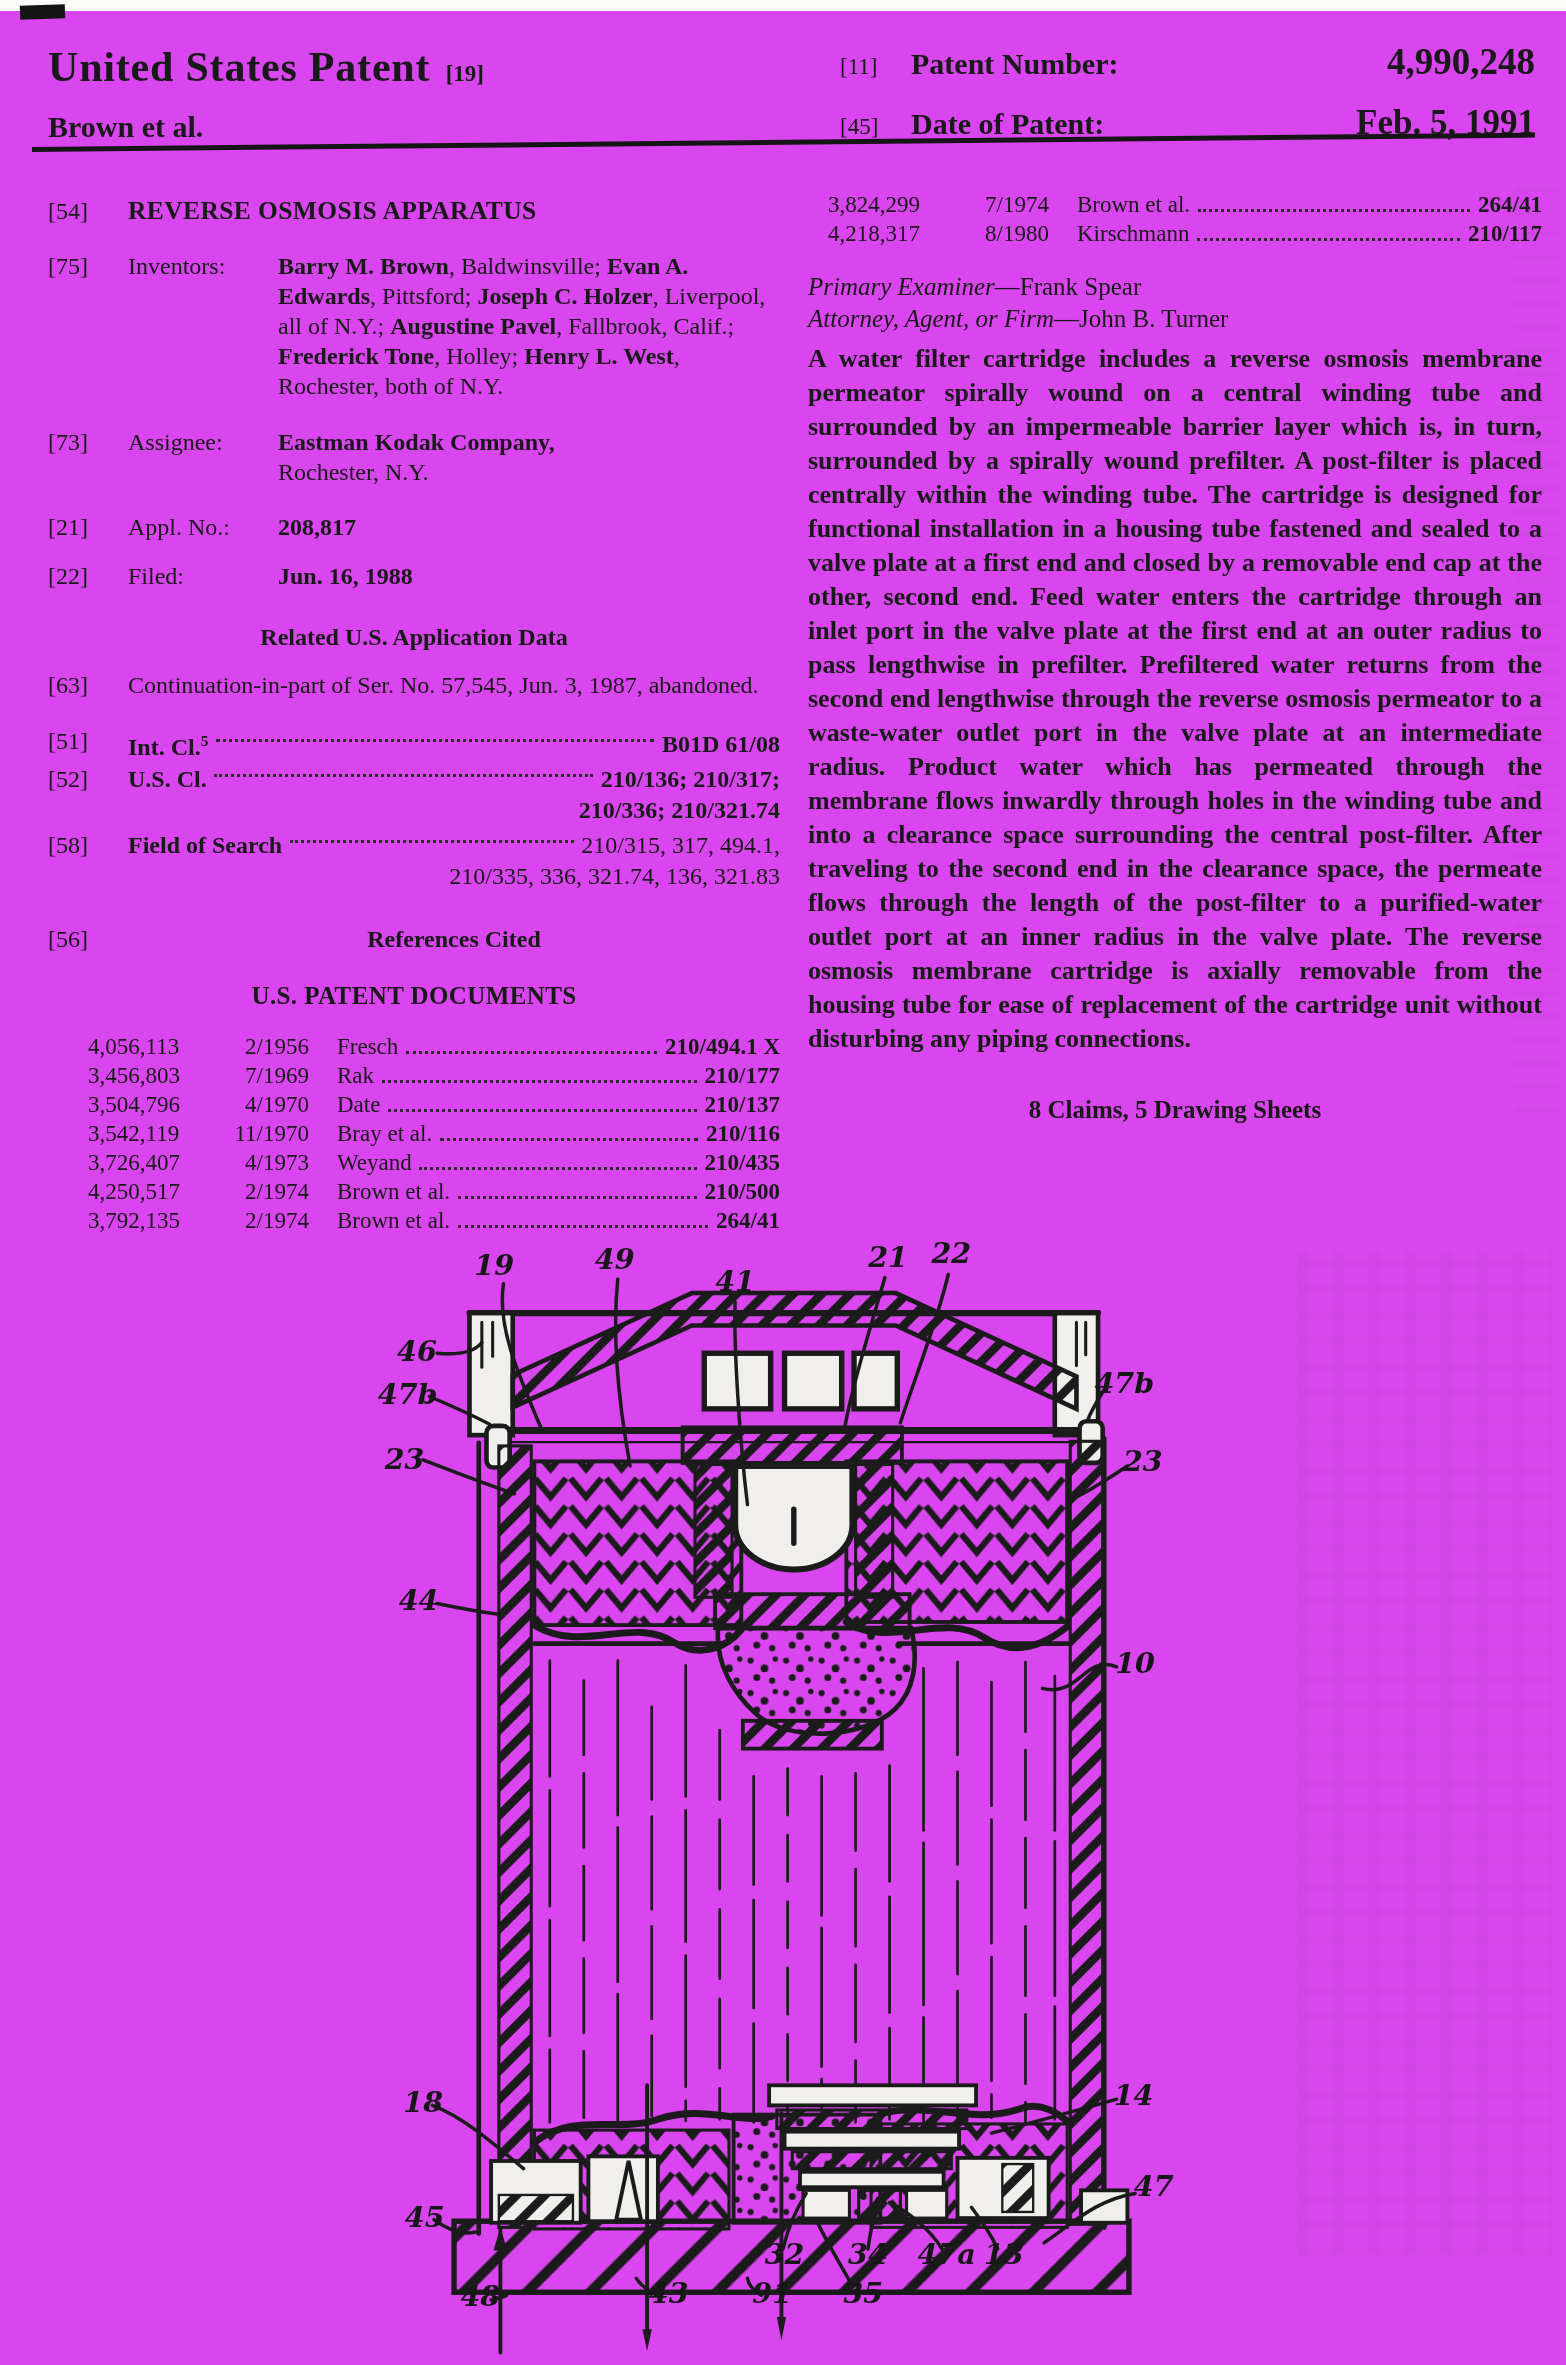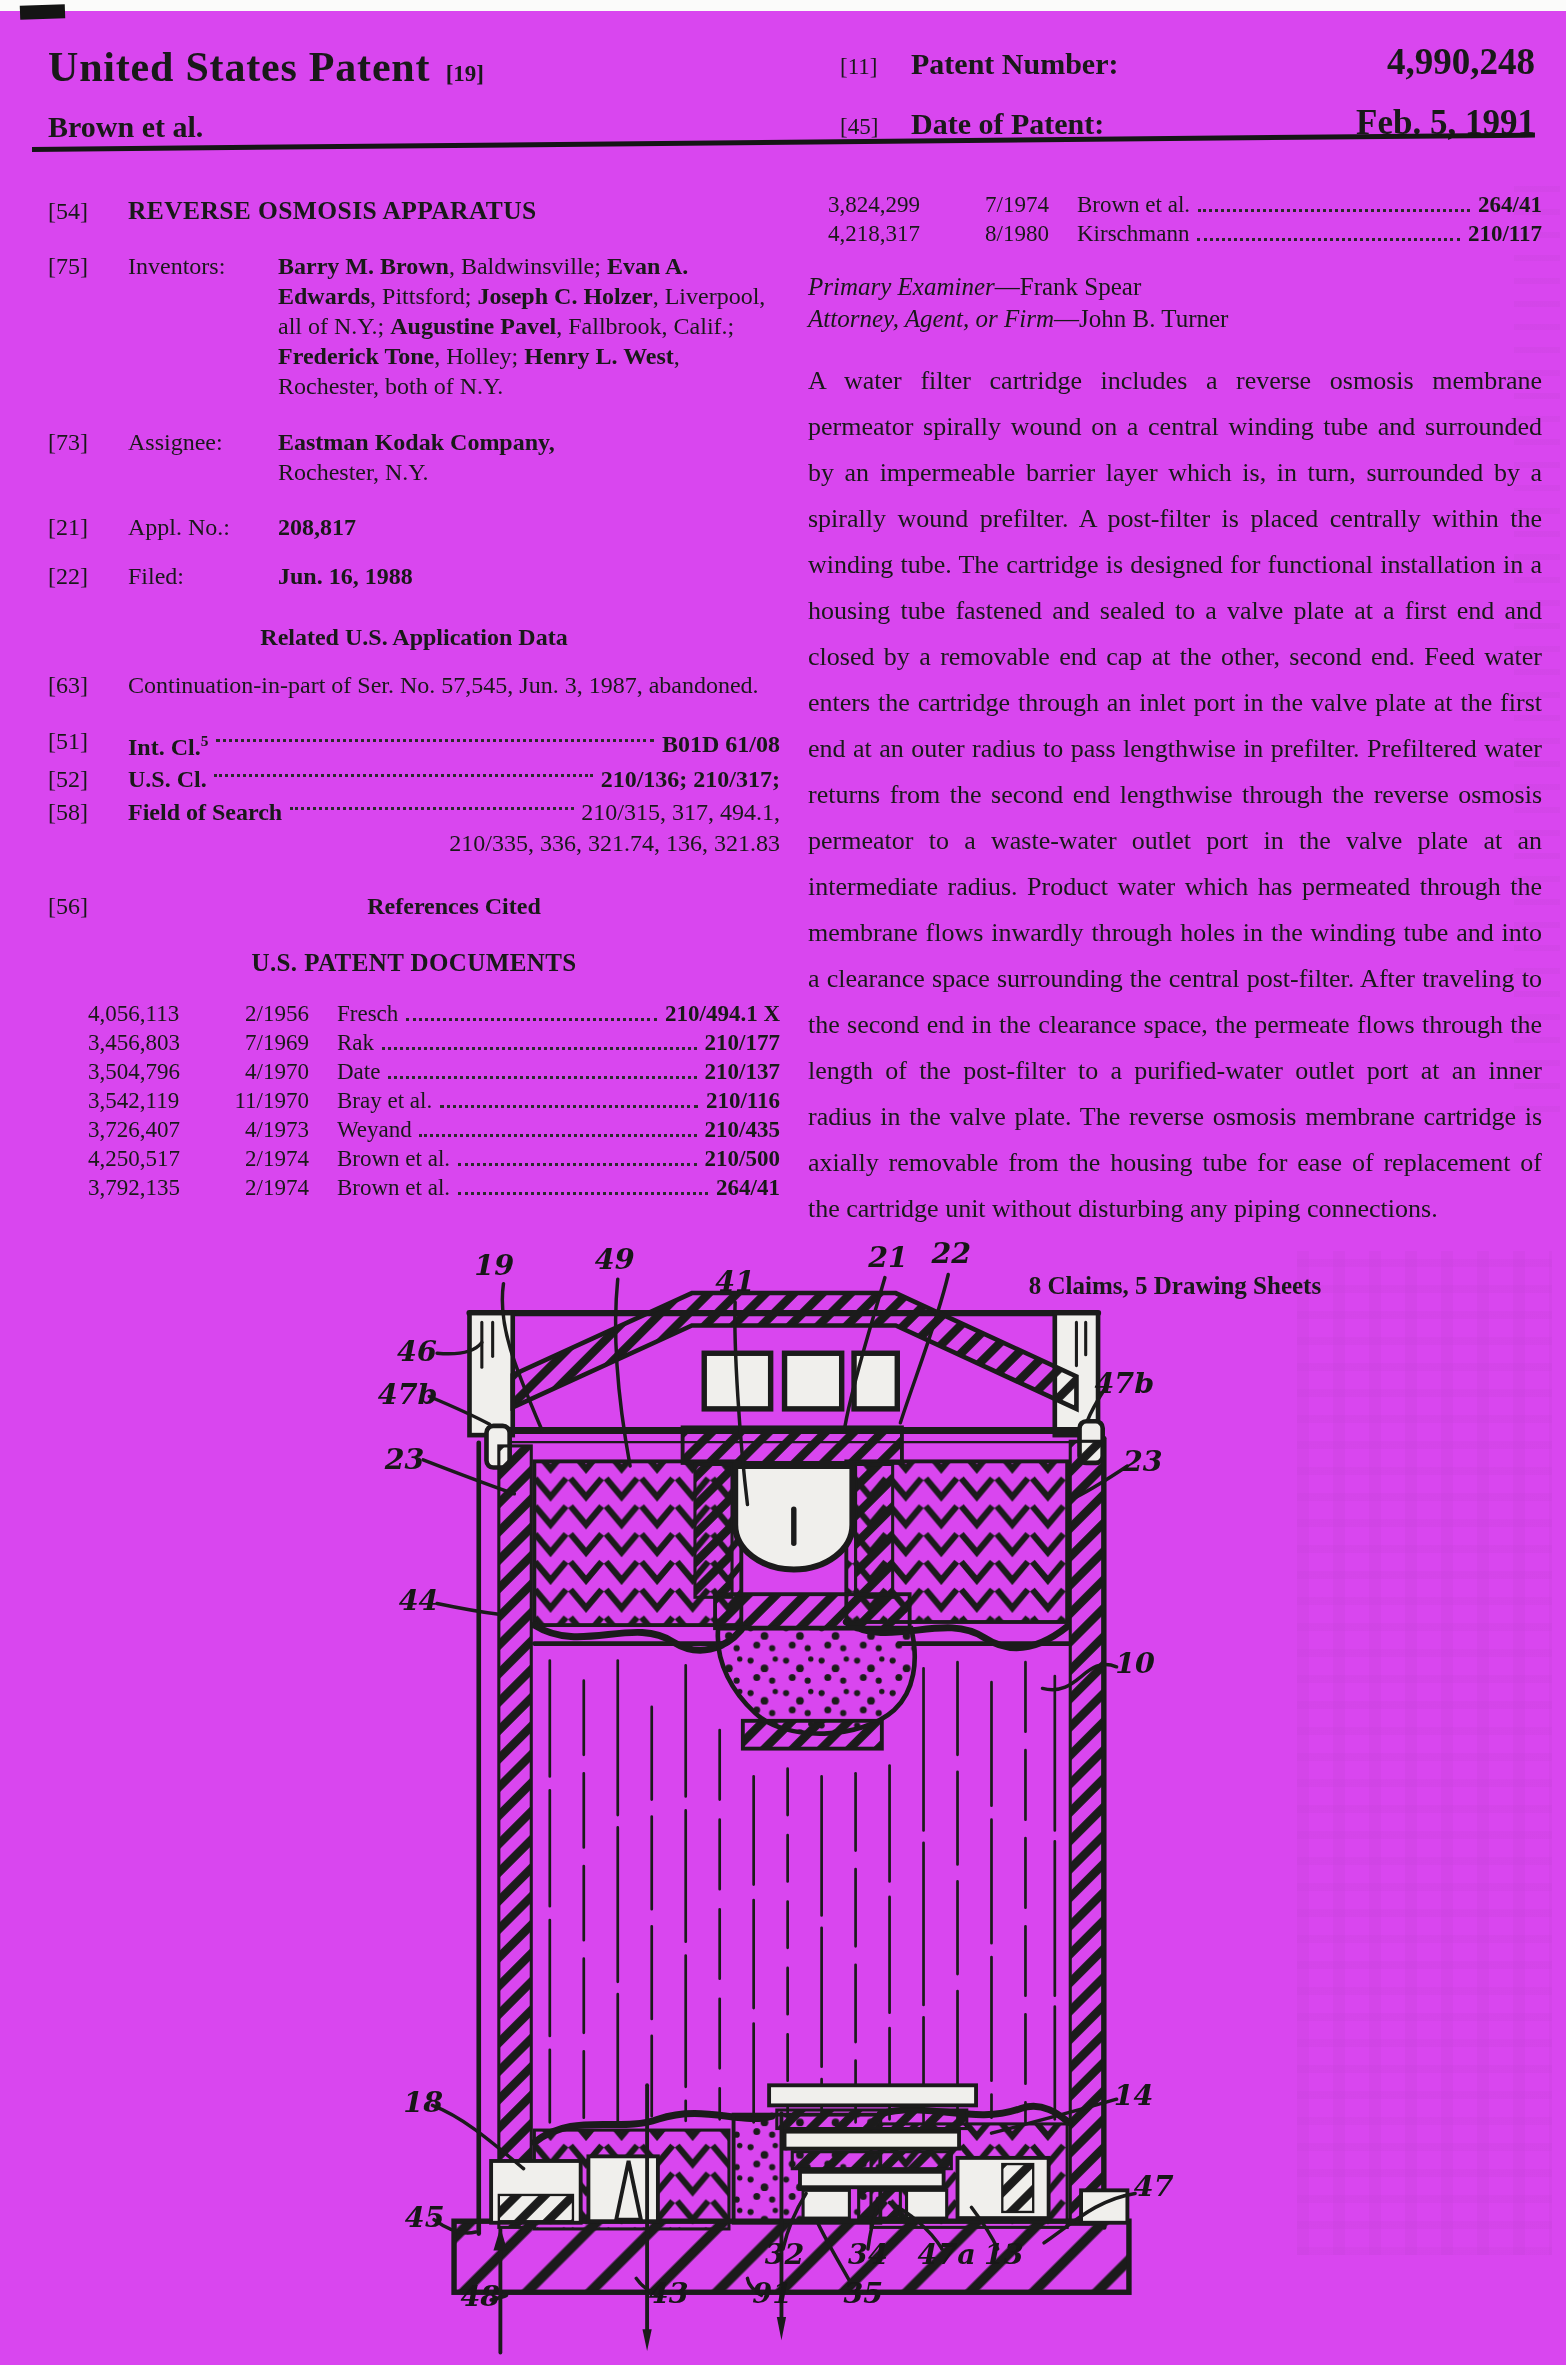--- a/index.html
+++ b/index.html
@@ -63,21 +63,21 @@
   .ref-date{width:91px;text-align:right;white-space:nowrap;}
   .ref-name{padding-left:28px;white-space:nowrap;}
   .ref-cls{white-space:nowrap;font-weight:bold;}
   .col-right .ref-num{padding-left:20px;}
 
   .examiners{margin-top:23px;line-height:32px;font-size:25px;}
   .ital{font-style:italic;}
 
   .abs-head{display:grid;grid-template-columns:80px 1fr 80px;margin-top:31px;align-items:baseline;}
   .abs-head .ah{text-align:center;font-weight:bold;font-size:26px;letter-spacing:0.8px;}
-  .abstract{margin-top:23px;font-size:26px;line-height:46px;text-align:justify;}
+  .abstract{margin-top:7px;font-size:26px;line-height:34px;text-align:justify;font-weight:bold;}
   .claims{margin-top:39px;text-align:center;font-weight:bold;font-size:25px;}
 
   
   .fig{position:absolute;top:0;left:0;width:1566px;height:2366px;}
   .fig-label{font-size:37px;font-weight:bold;font-style:italic;fill:#171717;font-family:"DejaVu Serif",serif;}
 </style>
 </head>
 <body>
 
 <div class="page">
@@ -153,20 +153,24 @@
       </span>
     </div>
 
     <div class="cls-row">
       <span class="code">[52]</span>
       <span class="cls-flex">
         <span class="b">U.S. Cl.</span>
         <span class="dots"></span>
         <span class="cls-val">210/136; 210/317;</span>
       </span>
+    </div>
+    <div class="cls-row">
+      <span></span>
+        <span class="cls-cont">210/336; 210/321.74</span>
     </div>
 
     <div class="cls-row" style="margin-top:3px">
       <span class="code">[58]</span>
       <span class="cls-flex">
         <span class="b">Field of Search</span>
         <span class="dots"></span>
         <span class="cls-val" style="font-weight:normal">210/315, 317, 494.1,</span>
       </span>
     </div>

